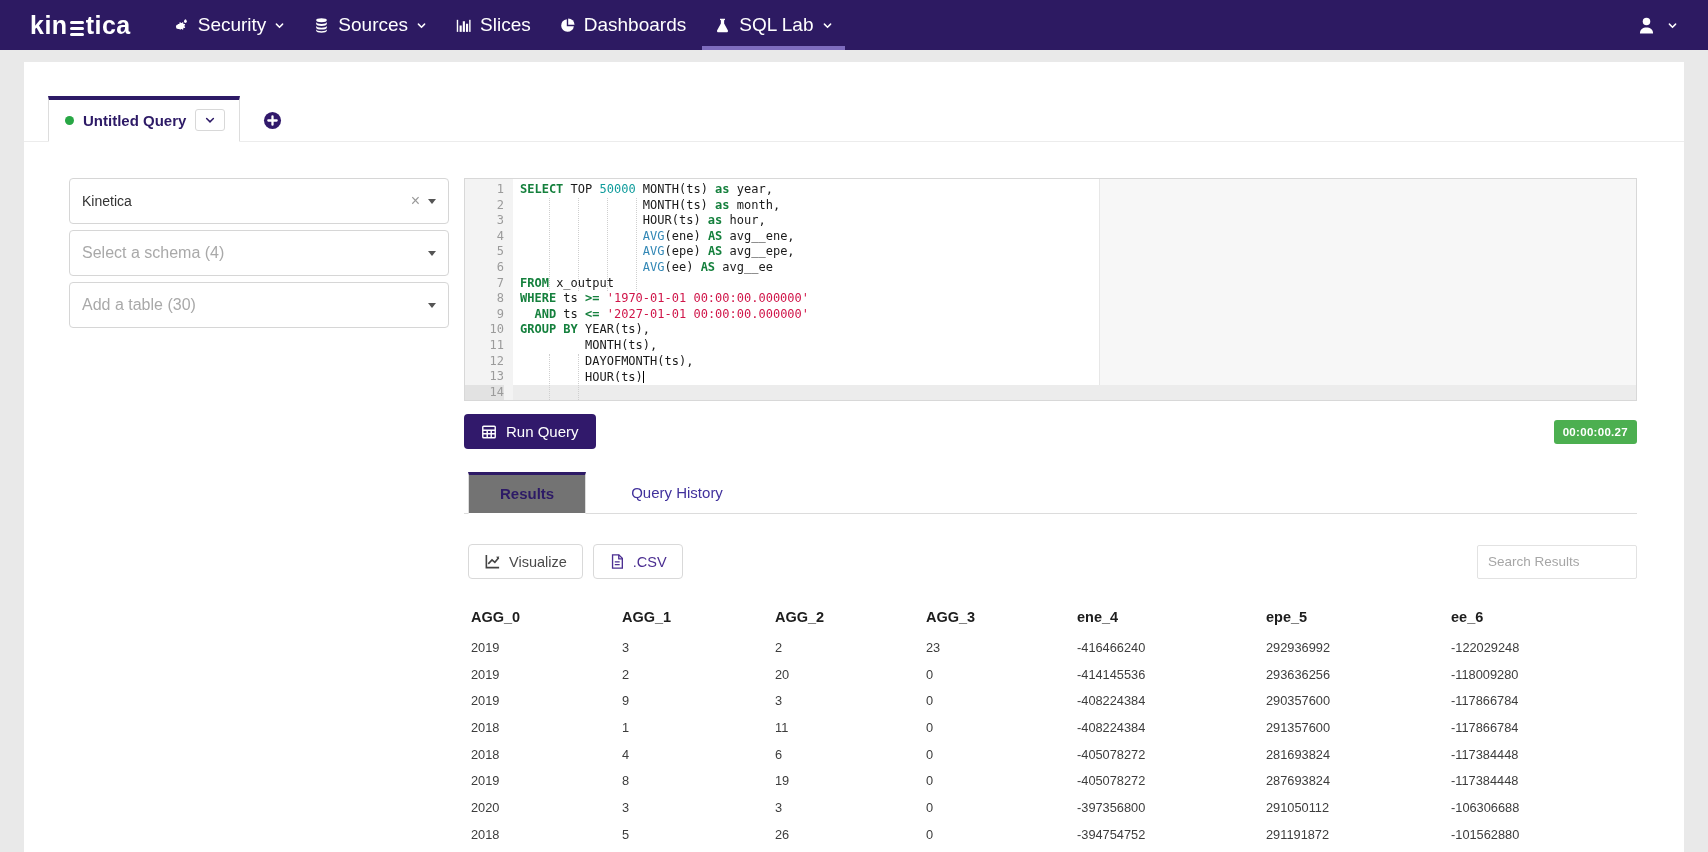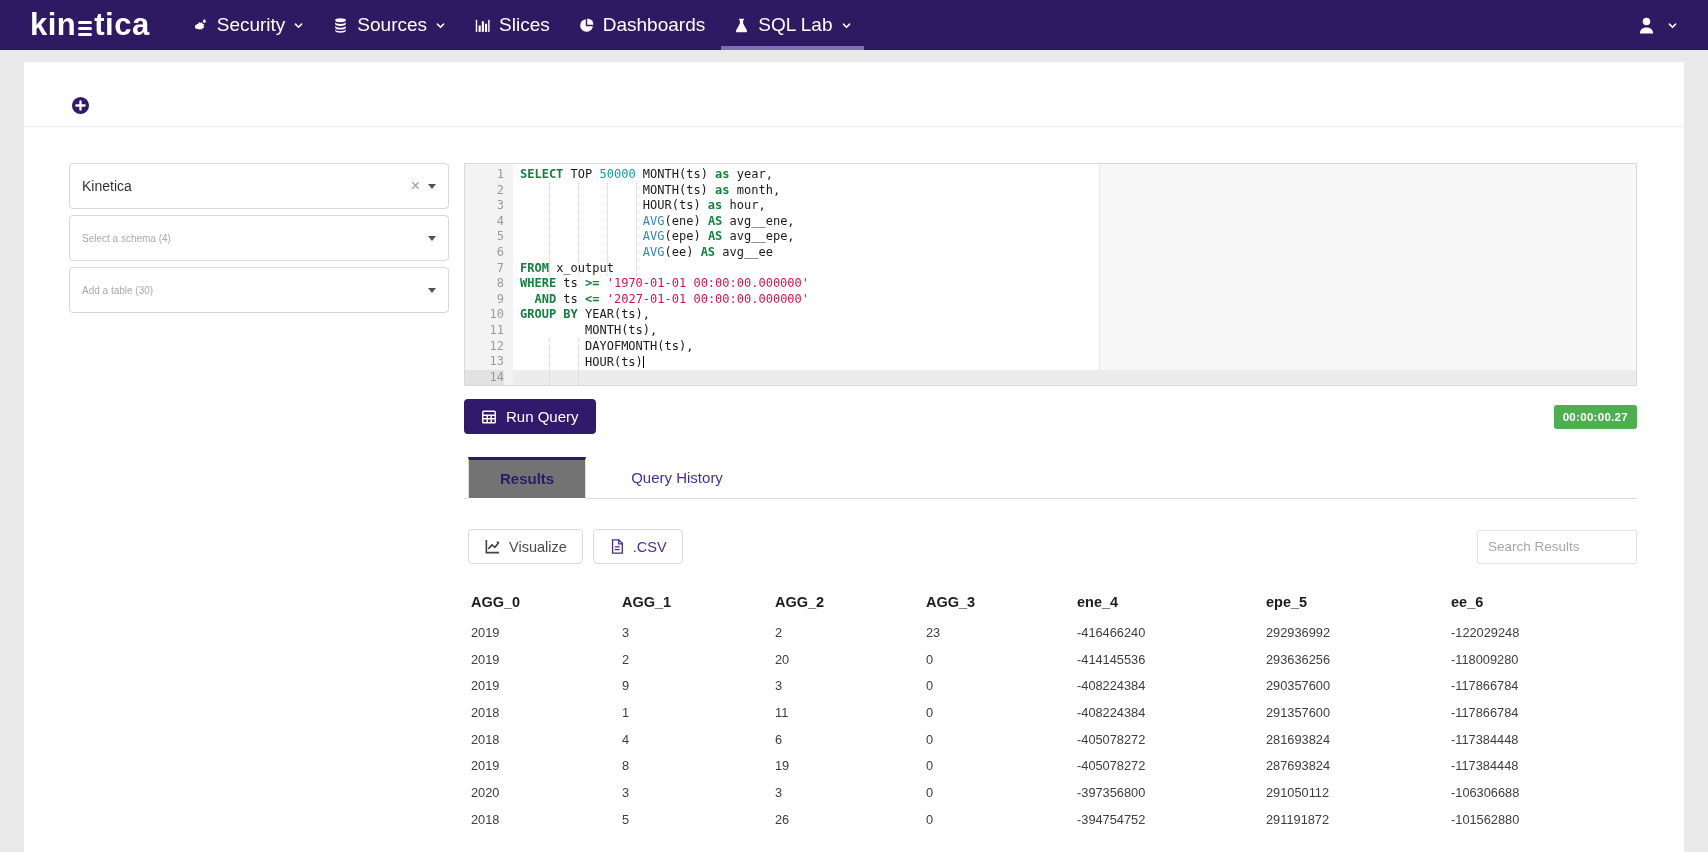--- a/index.html
+++ b/index.html
@@ -1,21 +1,21 @@
 <!DOCTYPE html>
 <html><head>
 <meta charset="utf-8">
 <style>
   * { margin:0; padding:0; box-sizing:border-box; }
   html,body { width:1708px; height:852px; overflow:hidden; background:#e9e9e9;
     font-family:"Liberation Sans", sans-serif; }
 
   
   .navbar { height:50px; background:#2d1a62; display:flex; align-items:center; padding:0 30px; }
-  .logo { display:flex; align-items:center; color:#fff; font-size:31px; font-weight:bold; letter-spacing:.5px; }
+  .logo { display:flex; align-items:center; color:#fff; font-size:25px; font-weight:bold; letter-spacing:.5px; }
   .logo .ebars { display:inline-flex; flex-direction:column; justify-content:space-between; height:15px; width:14px; margin:6px 2px 0 2px; }
   .logo .ebars i { display:block; height:3px; background:#fff; border-radius:2px; }
   .nav-items { display:flex; align-items:stretch; height:50px; margin-left:28px; }
   .nav-item { position:relative; display:flex; align-items:center; gap:8px; padding:0 14px;
     color:#fff; font-size:19px; cursor:pointer; }
   .nav-item.active::after { content:""; position:absolute; left:2px; right:2px; bottom:0; height:4px; background:#7e6cbe; }
   .nav-item svg.icon { width:17px; height:17px; }
   .chev { width:11px; height:11px; }
   .nav-right { margin-left:auto; display:flex; align-items:center; gap:10px; color:#fff; cursor:pointer; }
 
@@ -30,21 +30,21 @@
   .qtab .tab-label { font-size:15px; font-weight:bold; color:#2d1a66; }
   .tab-caret { width:30px; height:22px; border:1px solid #d8d8d8; border-radius:3px; display:flex; align-items:center; justify-content:center; cursor:pointer; }
   .plusbtn { margin:0 0 11px 23px; width:19px; height:19px; cursor:pointer; }
 
   
   .main-row { display:flex; gap:15px; margin-top:36px; padding:0 47px 0 45px; }
   .left-panel { width:380px; flex:none; }
   .selectbox { height:46px; border:1px solid #d6d6d6; border-radius:4px; background:#fff;
     display:flex; align-items:center; padding:0 12px; margin-bottom:6px; cursor:pointer; }
   .selectbox .val { font-size:14px; color:#333; }
-  .selectbox .ph { font-size:10px; color:#a9a9a9; }
+  .selectbox .ph { font-size:16px; color:#a9a9a9; }
   .selectbox .clear { margin-left:auto; color:#999; font-size:16px; line-height:1; padding:0 8px; cursor:pointer; }
   .caret-tri { width:0; height:0; border-left:4.5px solid transparent; border-right:4.5px solid transparent; border-top:5.5px solid #555; }
   .selectbox .caret-only { margin-left:auto; }
   .right-col { flex:1; min-width:0; }
 
   
   .editor { position:relative; display:flex; height:223px; border:1px solid #d8d8d8; background:#fff; overflow:hidden;
     font-family:"DejaVu Sans Mono", monospace; font-size:12px; line-height:15.6px; }
   .gutter { position:relative; z-index:3; width:48px; flex:none; background:#f3f3f3; color:#9b9b9b;
     text-align:right; padding:3px 9px 0 0; }
@@ -163,20 +163,29 @@
       </svg>
     <svg class="chev" viewBox="0 0 16 16">
         <path d="M3.5 6l4.5 4.5L12.5 6" stroke="#fff" stroke-width="2.2" fill="none" stroke-linecap="round"></path>
       </svg>
   </div>
 </div>
 
 <div class="card">
 
   <div class="tabstrip">
+    <div class="qtab">
+      <span class="dot" style="background:#28a745"></span>
+      <span class="tab-label">Untitled Query</span>
+      <span class="tab-caret">
+        <svg width="12" height="12" viewBox="0 0 16 16">
+            <path d="M3.5 6l4.5 4.5L12.5 6" stroke="#2d1a66" stroke-width="2" fill="none" stroke-linecap="round"></path>
+          </svg>
+      </span>
+    </div>
     <svg class="plusbtn" viewBox="0 0 20 20">
         <circle cx="10" cy="10" r="9" fill="#31196b"></circle>
         <path d="M10 5.6v8.8M5.6 10h8.8" stroke="#fff" stroke-width="2.4" stroke-linecap="round"></path>
       </svg>
   </div>
 
   <div class="main-row">
 
     <div class="left-panel">
       <div class="selectbox">

